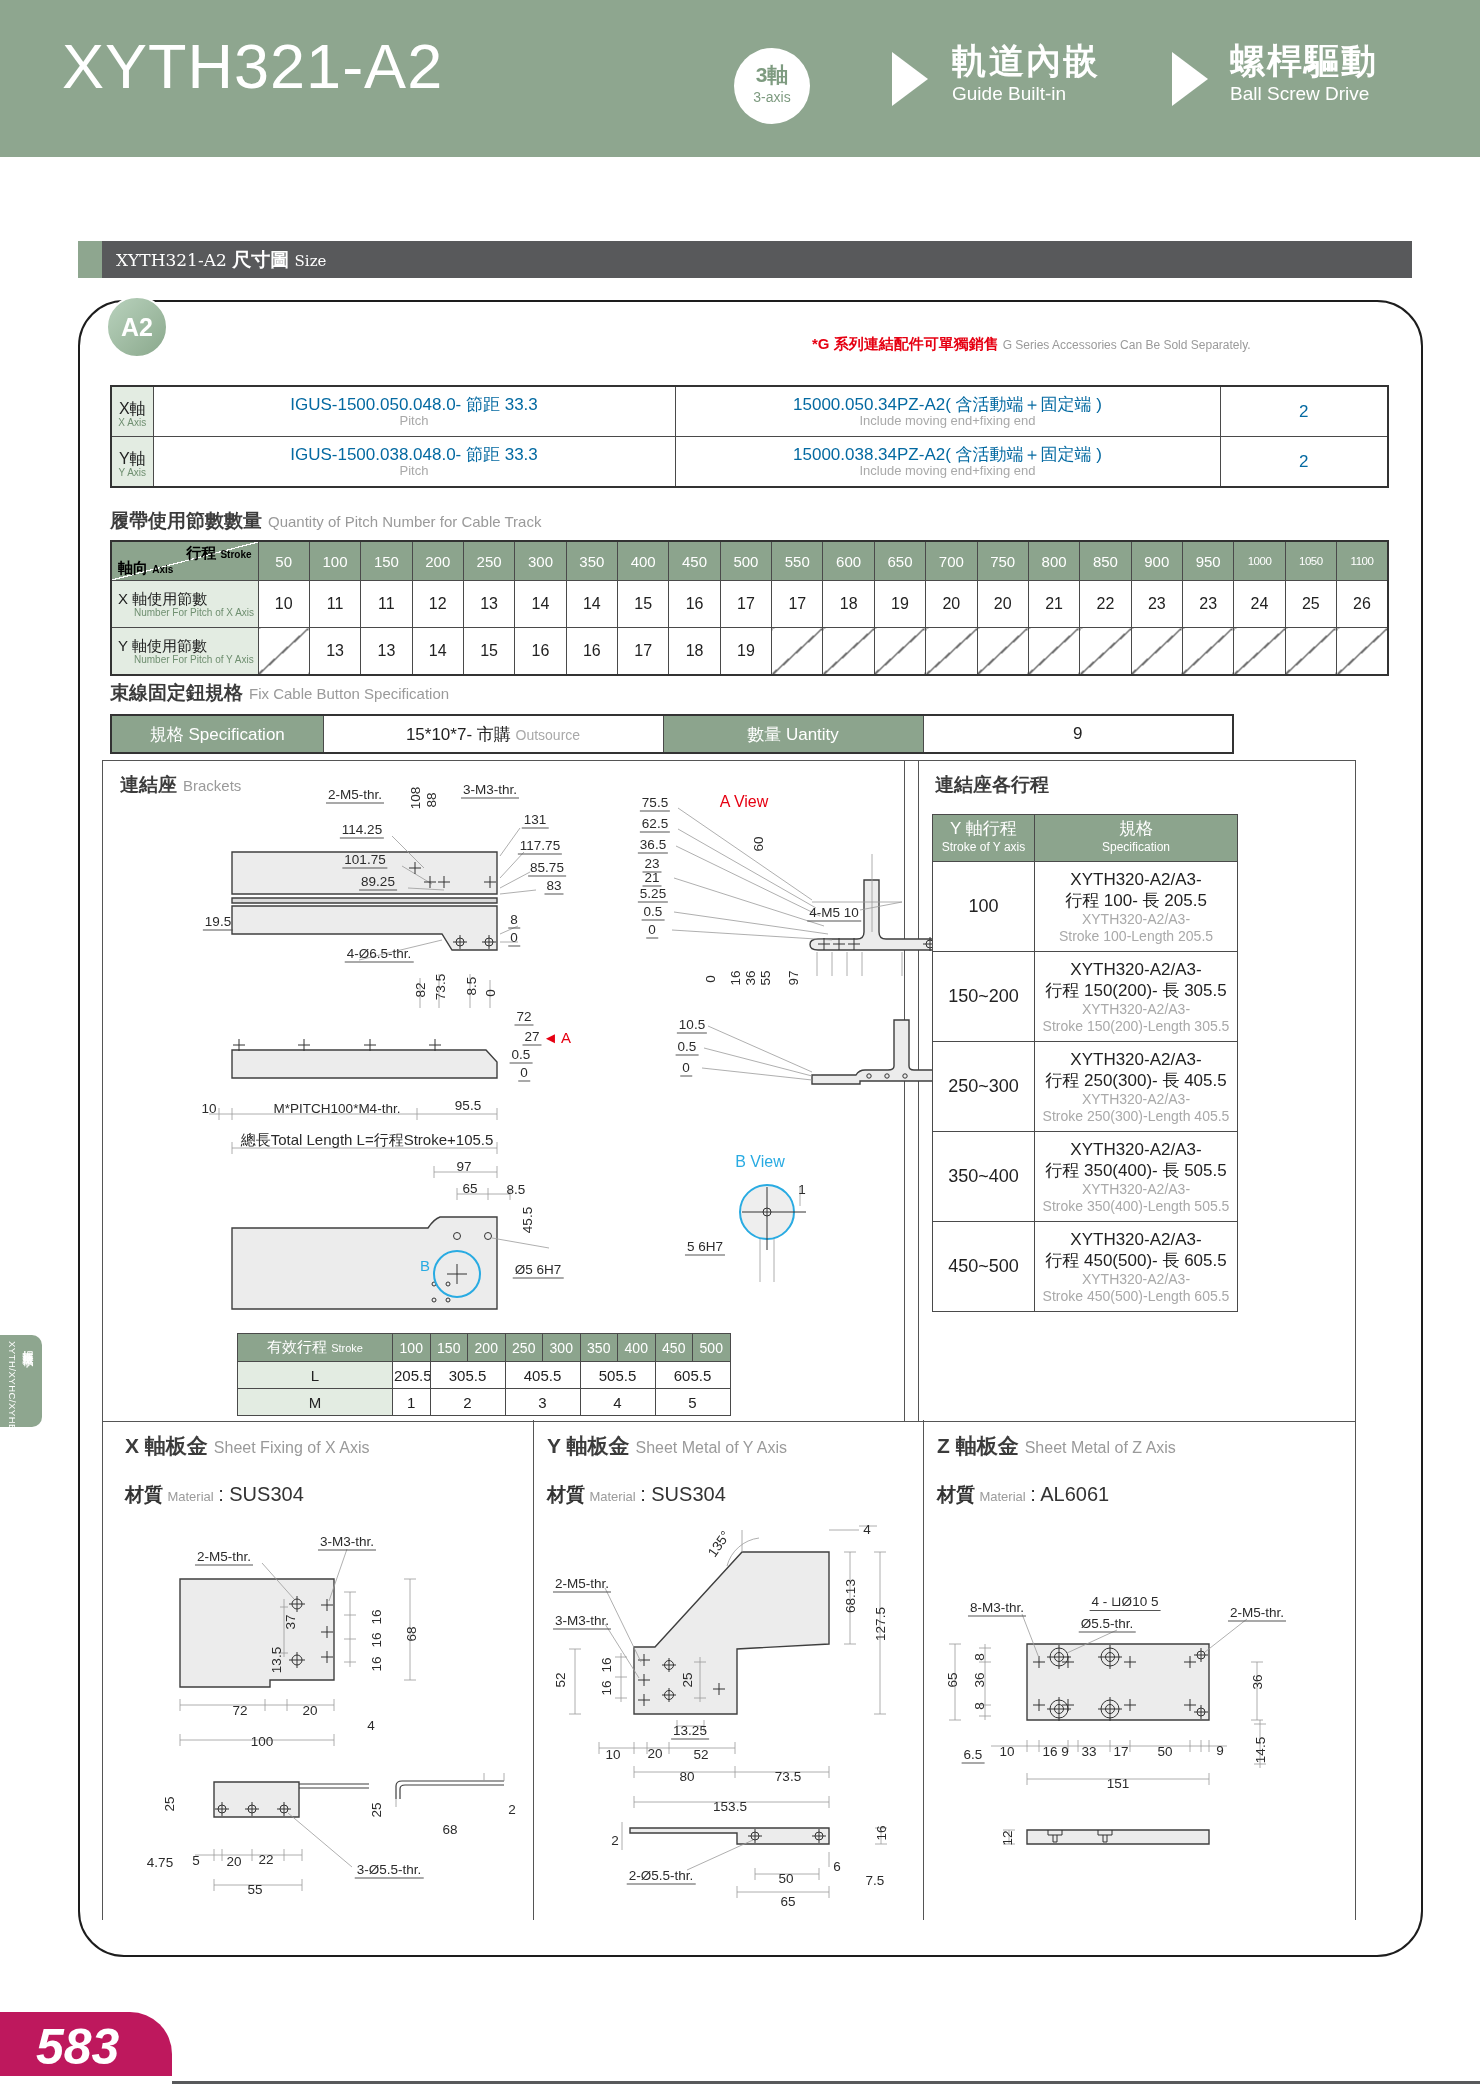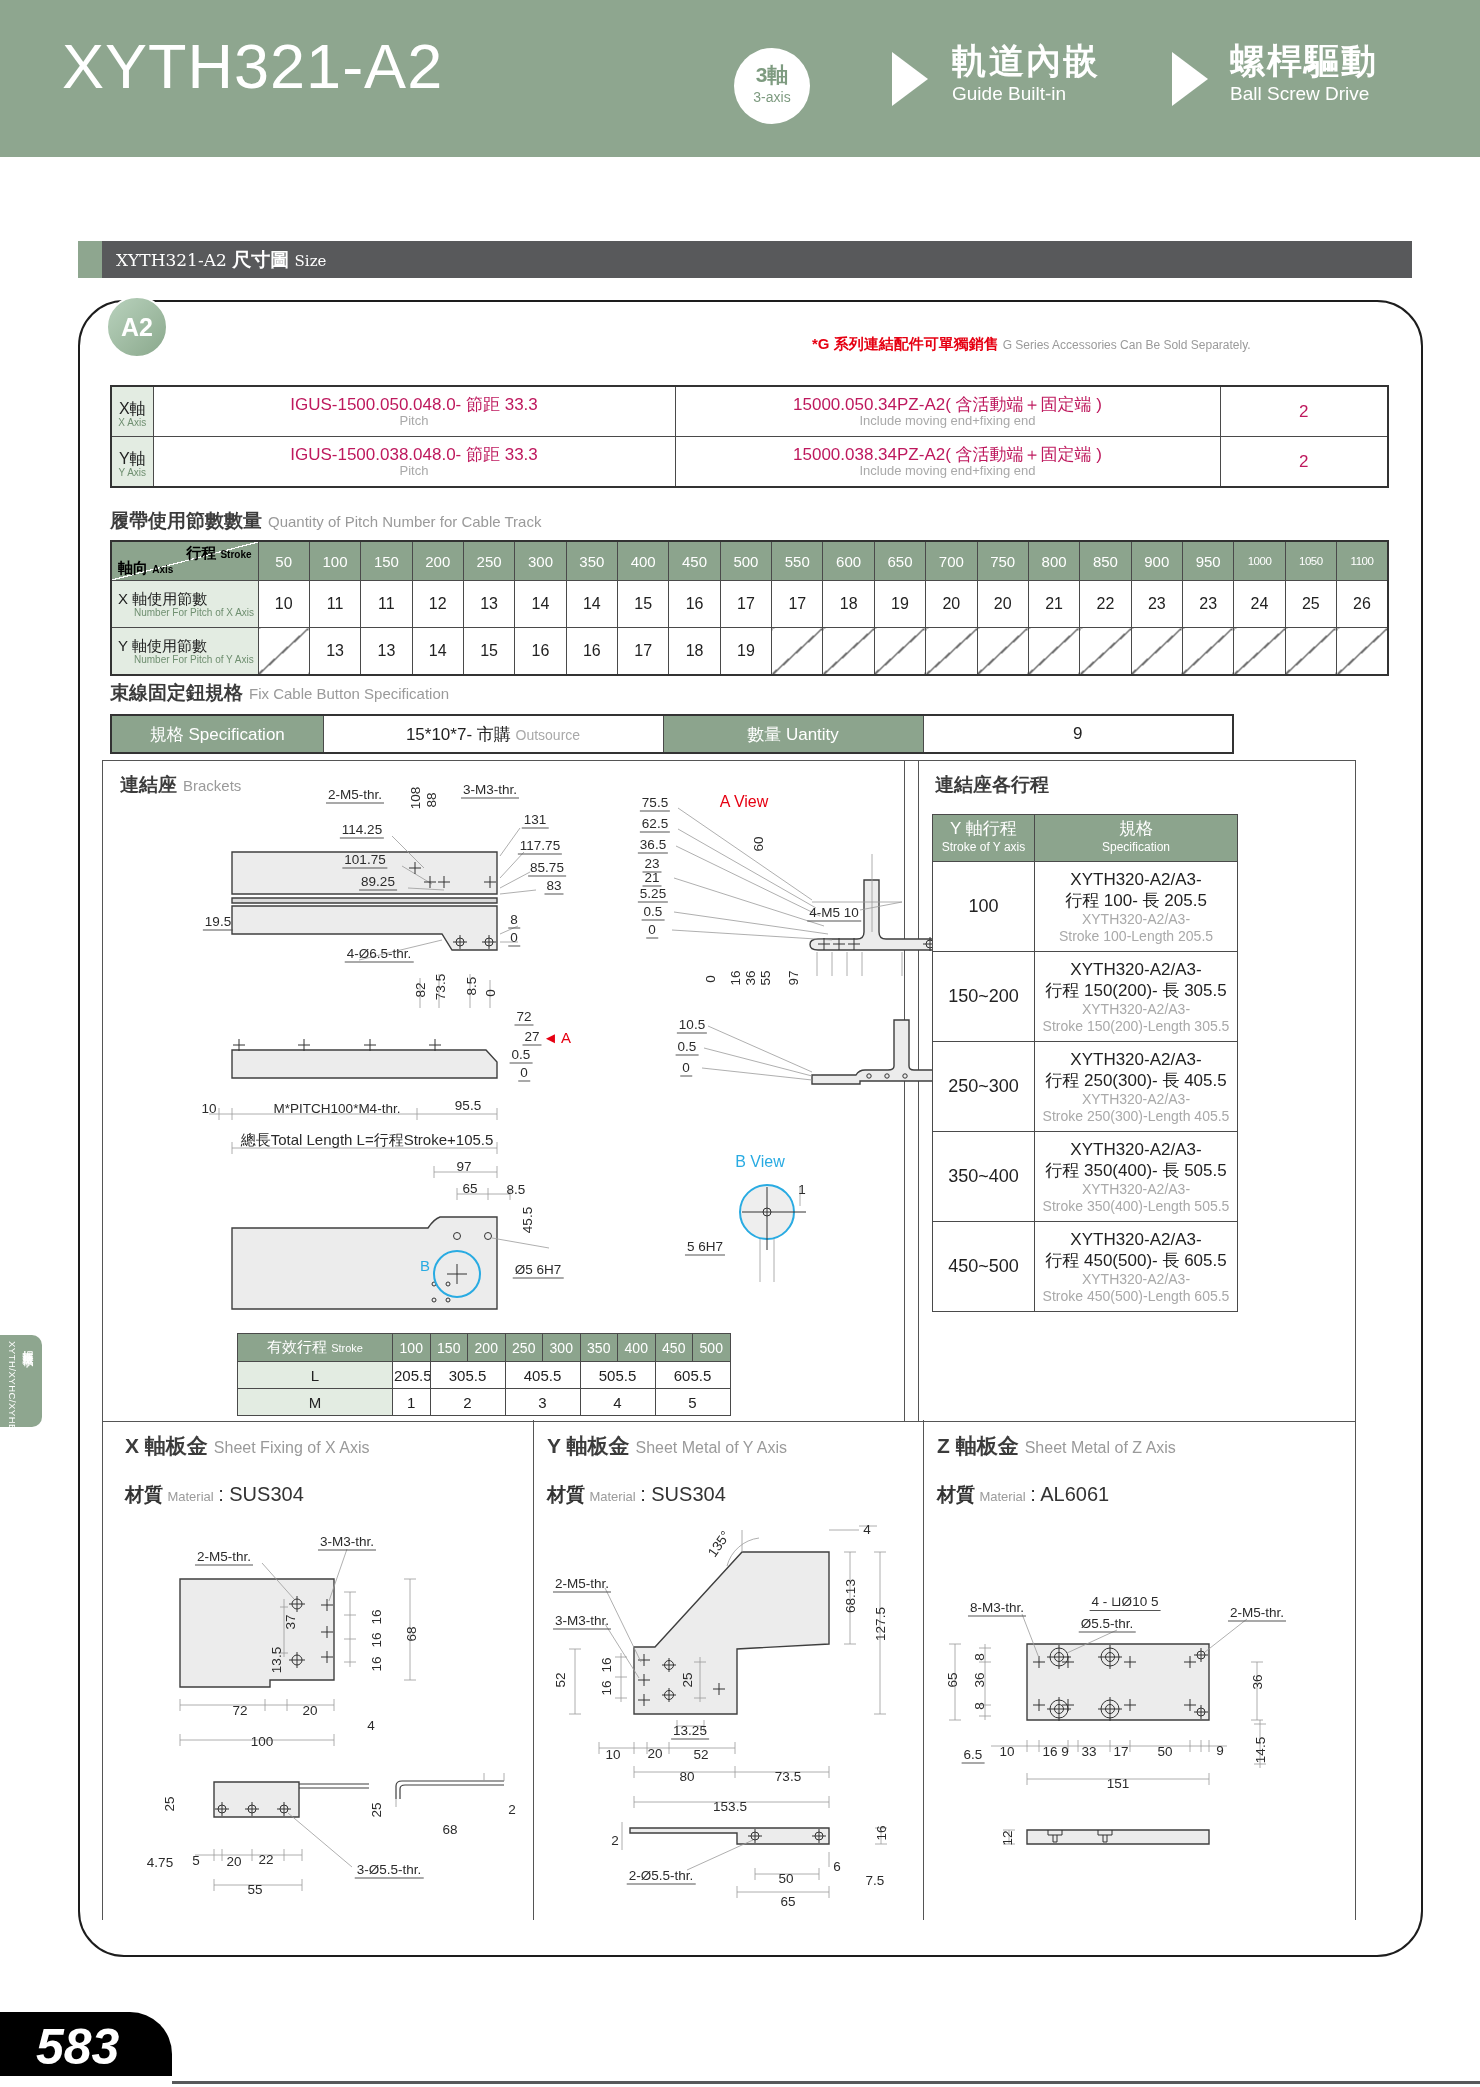--- a/index.html
+++ b/index.html
@@ -41,21 +41,21 @@
   .ghead{background:#8CA48D;color:#fff;text-align:center;font-weight:normal;}
   .lightg{background:#E3ECE2;}
 
   
   .t1{position:absolute;left:30px;top:83px;width:1277px;border:2px solid #333;}
   .t1 th{height:38px;font-size:17px;line-height:17px;}
   .t1 th .sub{font-size:11px;display:block;margin-top:1px;}
   .t1 td{height:47px;text-align:center;}
   .t1 .axzh{display:block;font-size:16px;color:#222;line-height:17px;margin-top:4px;}
   .t1 .axen{display:block;font-size:10px;color:#6f8f70;}
-  .t1 .main{font-size:17px;color:#be185d;line-height:19px;}
+  .t1 .main{font-size:17px;color:#0369a1;line-height:19px;}
   .t1 .sub2{font-size:13px;color:#a9a9a9;line-height:14px;}
 
   
   .tp{position:absolute;left:30px;top:238px;width:1277px;border:2px solid #333;}
   .tp th{height:36px;font-size:15px;}
   .tp th.sm{font-size:11.5px;letter-spacing:-0.5px;}
   .tp td{height:44px;text-align:center;font-size:16px;color:#222;}
   .tp .rowlab{text-align:left;padding-left:6px;}
   .tp .rowlab .l1{display:block;font-size:15px;color:#222;line-height:17px;}
   .tp .rowlab .l2{display:block;font-size:10px;color:#6f8f70;line-height:11px;padding-left:16px;}
@@ -106,21 +106,21 @@
   .drawing{position:absolute;}
   .drawing svg{position:absolute;left:0;top:0;}
   .dim{position:absolute;transform:translate(-50%,-50%);font-size:13.5px;color:#2b2b2b;white-space:nowrap;z-index:2;}
   .dim.u{border-bottom:1px solid #555;padding:0 2px 1px 2px;}
 
   
   .side-tab{position:absolute;left:0;top:1335px;width:42px;height:92px;background:#8EA68F;
      border-radius:0 10px 10px 0;color:#fff;display:flex;flex-direction:row-reverse;justify-content:center;padding-top:6px;box-sizing:border-box;}
   .side-tab .vzh{writing-mode:vertical-rl;font-size:11px;letter-spacing:1px;}
   .side-tab .ven{writing-mode:vertical-rl;font-size:9.5px;letter-spacing:0.5px;margin-right:2px;}
-  .page-tab{position:absolute;left:0;top:2012px;width:172px;height:64px;background:#000000;border-radius:0 42px 0 0;}
+  .page-tab{position:absolute;left:0;top:2012px;width:172px;height:64px;background:#be185d;border-radius:0 42px 0 0;}
   .page-tab .num{position:absolute;left:36px;top:6px;color:#fff;font-size:50px;font-weight:bold;font-style:italic;}
   .bottom-line{position:absolute;left:172px;top:2081px;width:1308px;height:3px;background:#58595B;}
 </style>
 </head>
 <body>
 
 <div class="page">
 
   <div class="hdr">
     <div class="model">XYTH321-A2</div>

